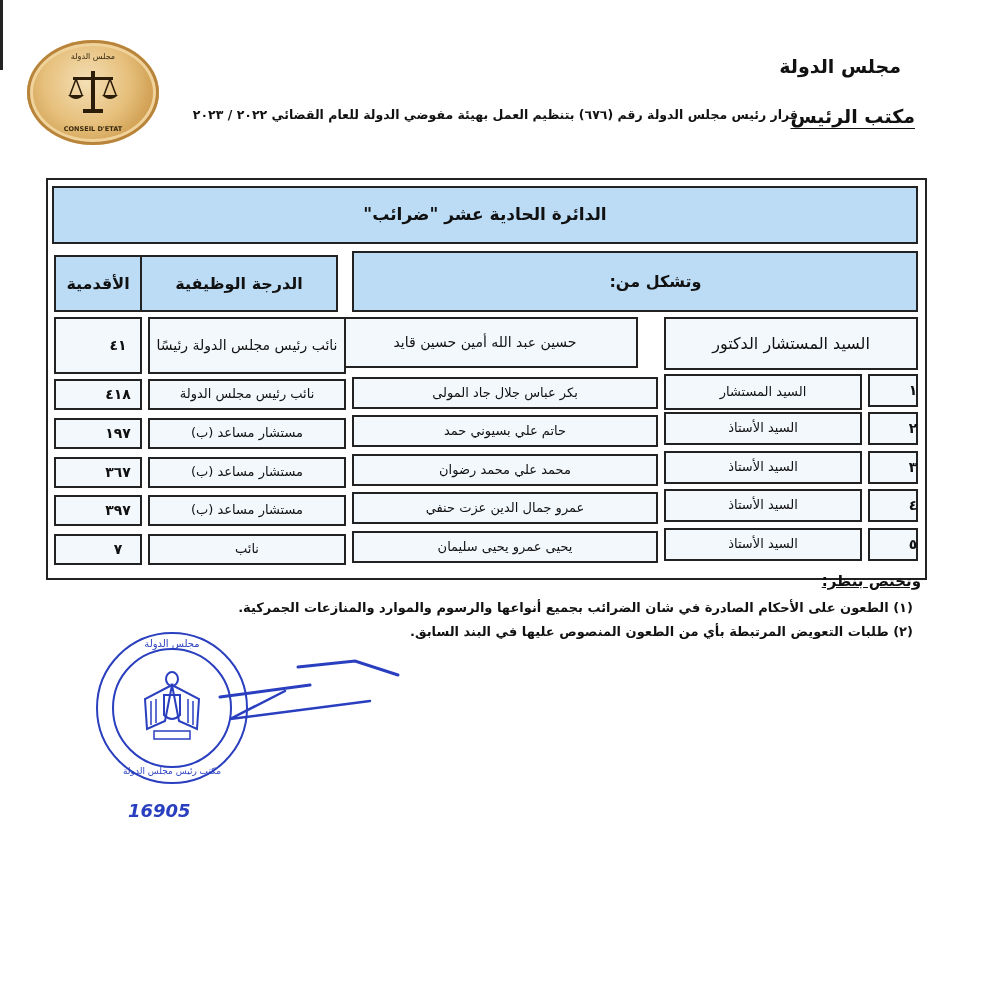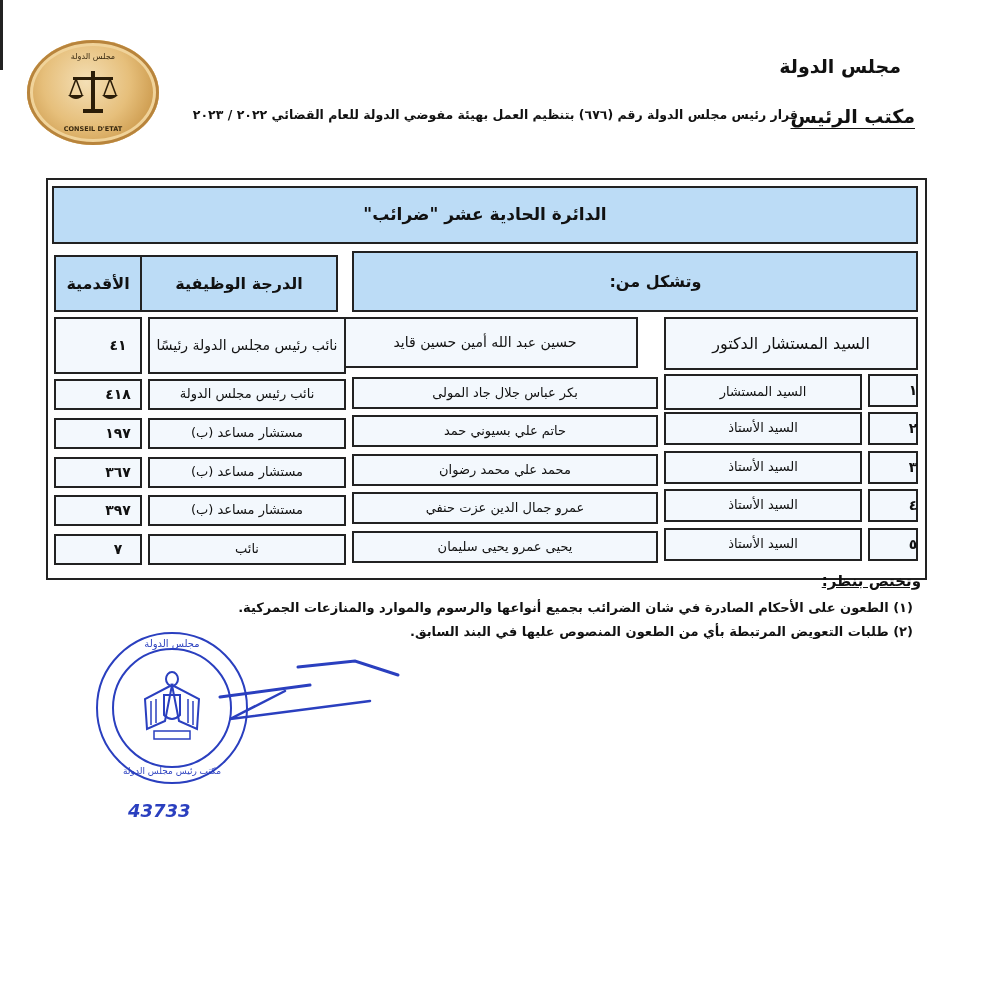--- a/index.html
+++ b/index.html
@@ -126,13 +126,13 @@
 </div>
 
 <div class="abs sig">
   <svg width="215" height="70" viewBox="0 0 215 70">
     <path d="M108 12 L165 6 L208 20" fill="none" stroke="#2a3fbf" stroke-width="3" stroke-linecap="round"></path>
     <path d="M30 42 L120 30" fill="none" stroke="#2a3fbf" stroke-width="3" stroke-linecap="round"></path>
     <path d="M95 36 L40 64 L180 46" fill="none" stroke="#2a3fbf" stroke-width="2.5" stroke-linecap="round"></path>
   </svg>
 </div>
 
-<div class="abs stamp-num">43733</div>
+<div class="abs stamp-num">16905</div>
 
 </body></html>

